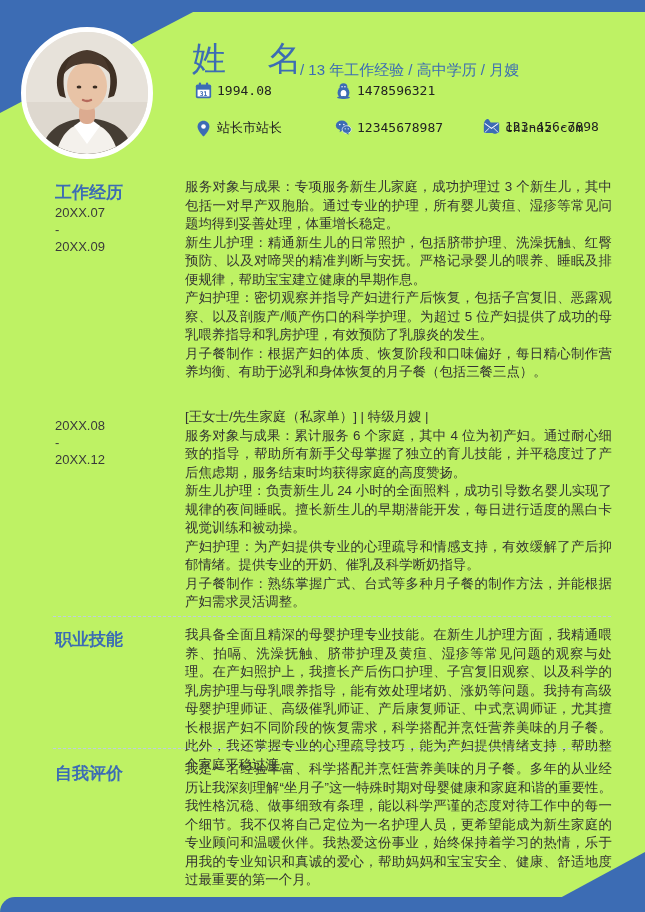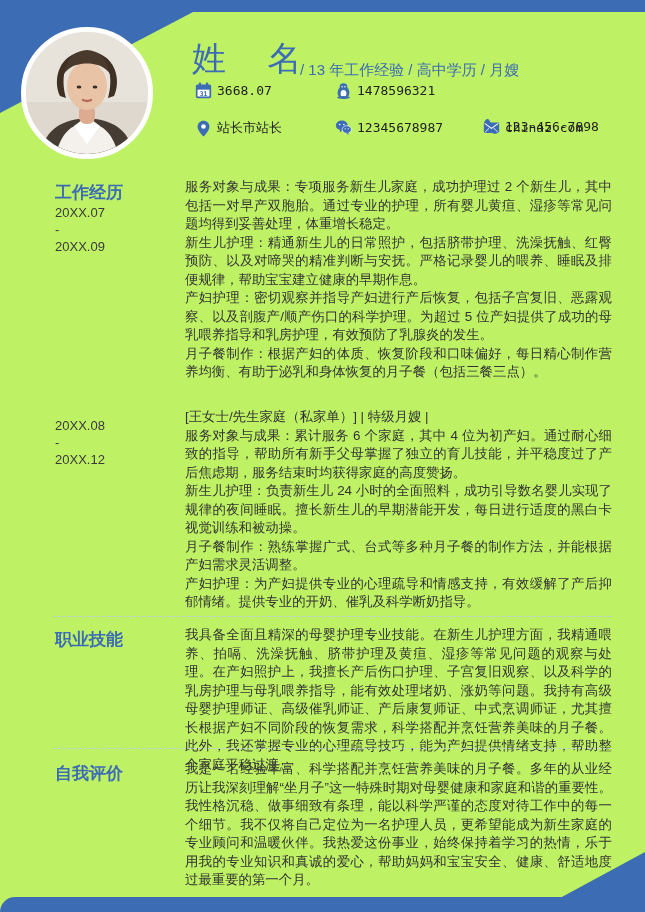--- a/index.html
+++ b/index.html
@@ -73,21 +73,21 @@
   <div class="tagline">/ 13 年工作经验 / 高中学历 / 月嫂</div>
 
   <div class="contact" style="top:82px;left:189px;">
     <svg class="ic" viewBox="0 0 20 20">
       <rect x="1" y="3" width="18" height="16" rx="2" fill="#3c6cb4"></rect>
       <rect x="3" y="9" width="14" height="8" fill="#ffffff"></rect>
       <rect x="4.5" y="0.5" width="2.6" height="5" rx="1.2" fill="#3c6cb4"></rect>
       <rect x="12.9" y="0.5" width="2.6" height="5" rx="1.2" fill="#3c6cb4"></rect>
       <text x="10" y="16" text-anchor="middle" font-size="7.5" font-weight="bold" fill="#3c6cb4">31</text>
     </svg>
-    <span>3668.07</span>
+    <span>1994.08</span>
   </div>
 
   <div class="contact" style="top:82px;left:329px;">
     <svg class="ic" viewBox="0 0 20 20">
       <ellipse cx="10" cy="12.5" rx="7" ry="7.2" fill="#3c6cb4"></ellipse>
       <circle cx="10" cy="6" r="4.6" fill="#3c6cb4"></circle>
       <ellipse cx="10" cy="13.5" rx="3.4" ry="4.2" fill="#ffffff"></ellipse>
       <ellipse cx="10" cy="18.2" rx="7.6" ry="1.8" fill="#3c6cb4"></ellipse>
       <circle cx="8.3" cy="5.6" r="0.9" fill="#ffffff"></circle>
       <circle cx="11.7" cy="5.6" r="0.9" fill="#ffffff"></circle>
@@ -135,38 +135,38 @@
 
   <div class="sec-title" style="top:181px;">工作经历</div>
 
   <div class="dates" style="top:204px;">
     <div>20XX.07</div>
     <div>-</div>
     <div>20XX.09</div>
   </div>
 
   <div class="body-col" style="top:178px;">
-    <p>服务对象与成果：专项服务新生儿家庭，成功护理过 2 个新生儿，其中包括一对早产双胞胎。通过专业的护理，所有婴儿黄疸、湿疹等常见问题均得到妥善处理，体重增长稳定。</p>
+    <p>服务对象与成果：专项服务新生儿家庭，成功护理过 3 个新生儿，其中包括一对早产双胞胎。通过专业的护理，所有婴儿黄疸、湿疹等常见问题均得到妥善处理，体重增长稳定。</p>
     <p>新生儿护理：精通新生儿的日常照护，包括脐带护理、洗澡抚触、红臀预防、以及对啼哭的精准判断与安抚。严格记录婴儿的喂养、睡眠及排便规律，帮助宝宝建立健康的早期作息。</p>
     <p>产妇护理：密切观察并指导产妇进行产后恢复，包括子宫复旧、恶露观察、以及剖腹产/顺产伤口的科学护理。为超过 5 位产妇提供了成功的母乳喂养指导和乳房护理，有效预防了乳腺炎的发生。</p>
     <p>月子餐制作：根据产妇的体质、恢复阶段和口味偏好，每日精心制作营养均衡、有助于泌乳和身体恢复的月子餐（包括三餐三点）。</p>
   </div>
 
   <div class="dates" style="top:417px;">
     <div>20XX.08</div>
     <div>-</div>
     <div>20XX.12</div>
   </div>
 
   <div class="body-col" style="top:408px;">
     <p>[王女士/先生家庭（私家单）] | 特级月嫂 |</p>
     <p>服务对象与成果：累计服务 6 个家庭，其中 4 位为初产妇。通过耐心细致的指导，帮助所有新手父母掌握了独立的育儿技能，并平稳度过了产后焦虑期，服务结束时均获得家庭的高度赞扬。</p>
     <p>新生儿护理：负责新生儿 24 小时的全面照料，成功引导数名婴儿实现了规律的夜间睡眠。擅长新生儿的早期潜能开发，每日进行适度的黑白卡视觉训练和被动操。</p>
+    <p>产妇护理：为产妇提供专业的心理疏导和情感支持，有效缓解了产后抑郁情绪。提供专业的开奶、催乳及科学断奶指导。</p>
     <p>月子餐制作：熟练掌握广式、台式等多种月子餐的制作方法，并能根据产妇需求灵活调整。</p>
-    <p>产妇护理：为产妇提供专业的心理疏导和情感支持，有效缓解了产后抑郁情绪。提供专业的开奶、催乳及科学断奶指导。</p>
   </div>
 
   <div class="divider" style="top:616px;"></div>
   <div class="sec-title" style="top:628px;text-align:right;">职业技能</div>
   <div class="body-col" style="top:626px;">
     <p>我具备全面且精深的母婴护理专业技能。在新生儿护理方面，我精通喂养、拍嗝、洗澡抚触、脐带护理及黄疸、湿疹等常见问题的观察与处理。在产妇照护上，我擅长产后伤口护理、子宫复旧观察、以及科学的乳房护理与母乳喂养指导，能有效处理堵奶、涨奶等问题。我持有高级母婴护理师证、高级催乳师证、产后康复师证、中式烹调师证，尤其擅长根据产妇不同阶段的恢复需求，科学搭配并烹饪营养美味的月子餐。此外，我还掌握专业的心理疏导技巧，能为产妇提供情绪支持，帮助整个家庭平稳过渡。</p>
   </div>
 
   <div class="divider" style="top:748px;"></div>
   <div class="sec-title" style="top:762px;">自我评价</div>

